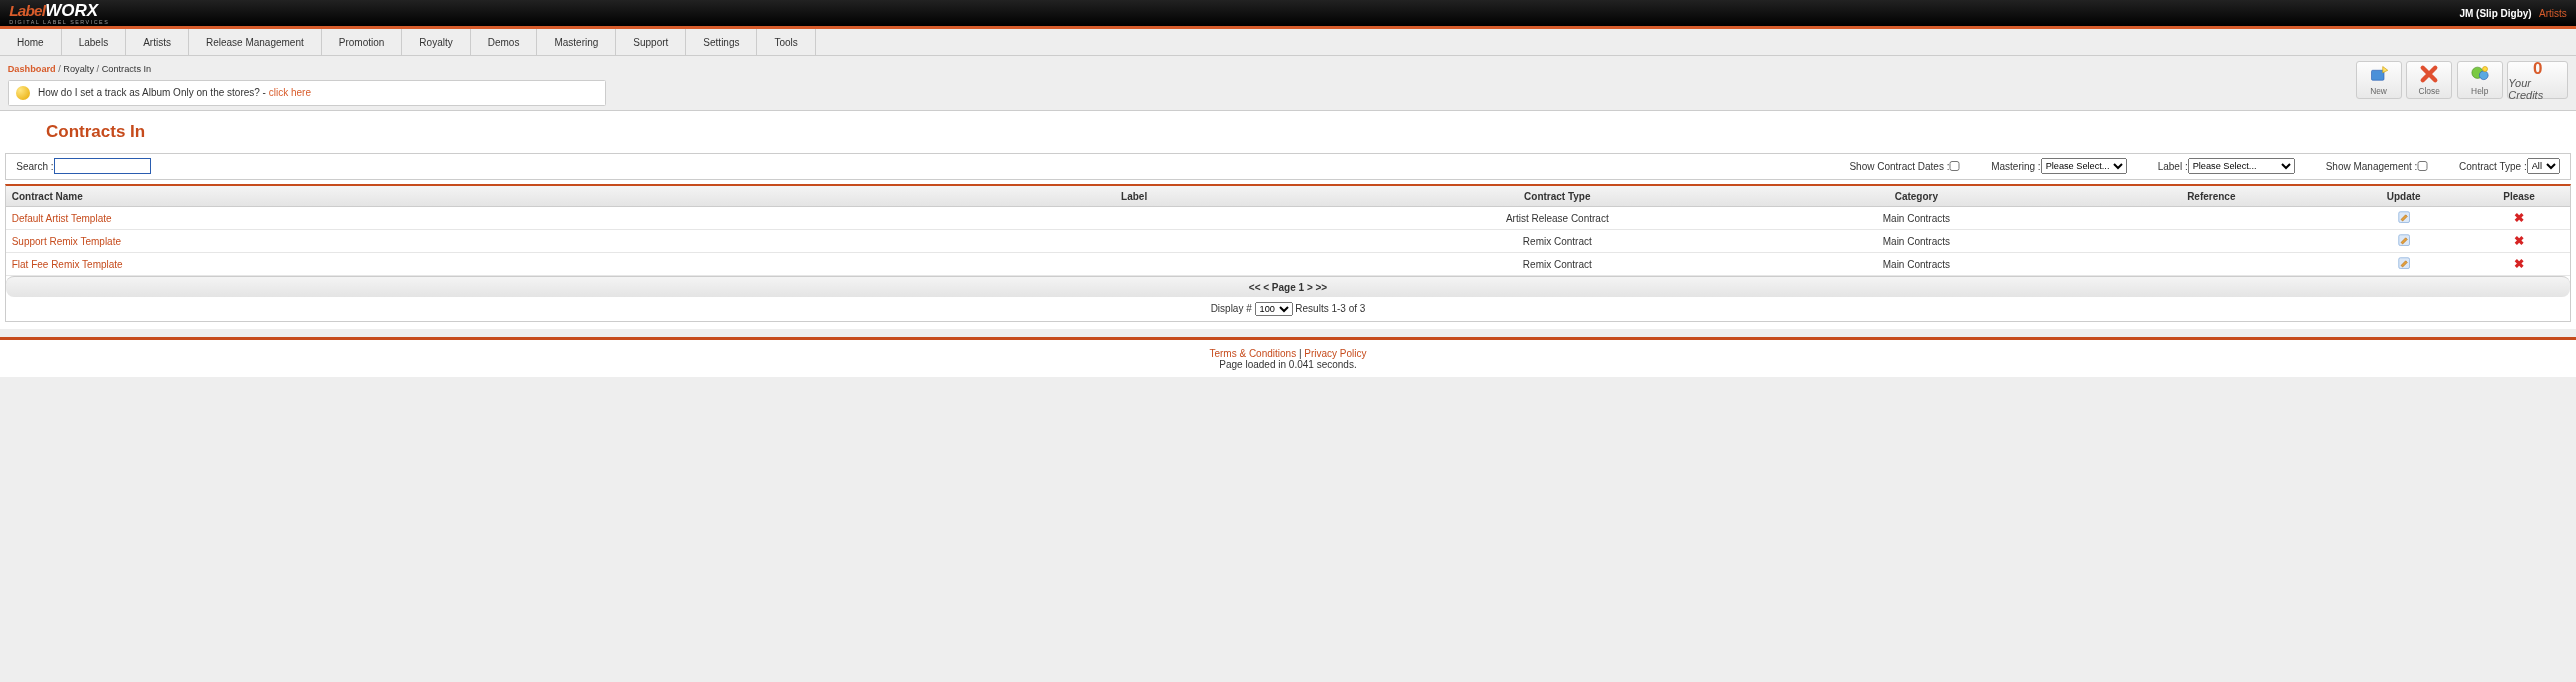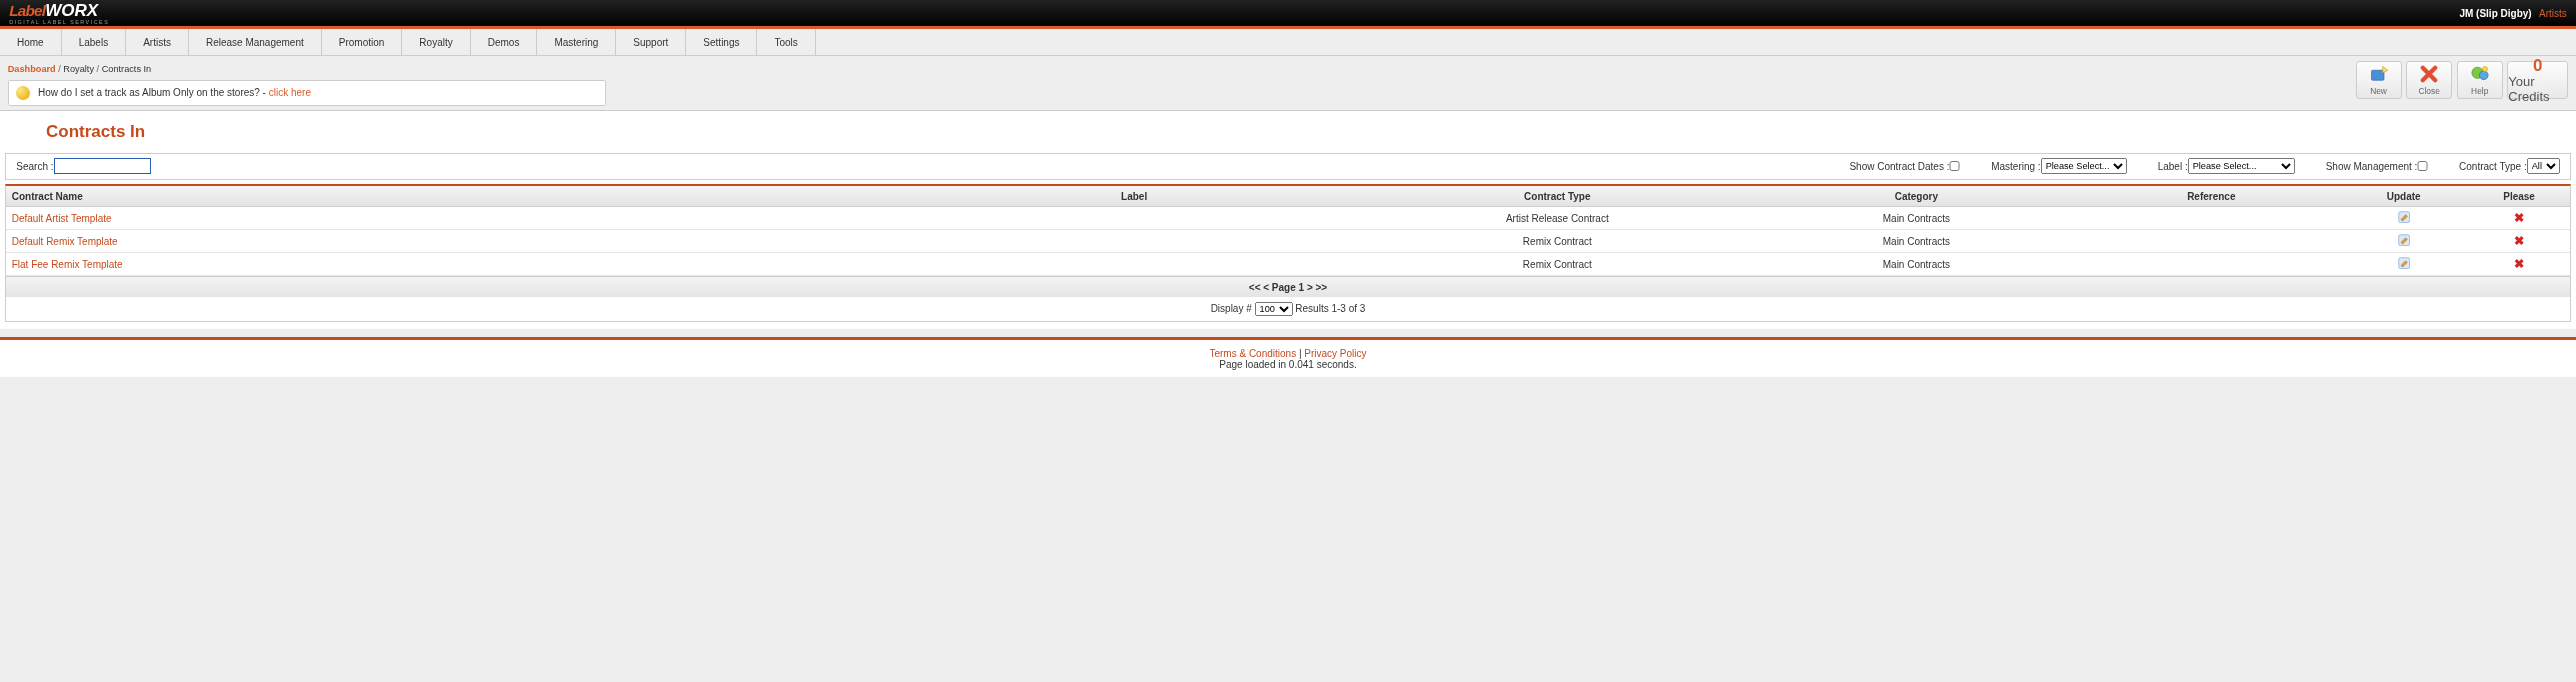--- a/index.html
+++ b/index.html
@@ -31,21 +31,21 @@
   .helpbox .bulb { width:14px; height:14px; border-radius:50%; background: radial-gradient(circle at 30% 30%, #ffe680, #e6a800); display:inline-block; }
   .helpbox .click-here { color:#d85c2b; cursor:pointer; }
 
   
   .toolbar { display:flex; gap:4.6px; }
   .toolbtn { background: linear-gradient(#fdfdfd,#e8e8e8); border:0.8px solid #ccc; border-radius:3.1px; width:46px; height:38px; display:flex; flex-direction:column; align-items:center; justify-content:center; cursor:pointer; }
   .toolbtn .icon { width:20px; height:20px; display:flex; align-items:center; justify-content:center; }
   .toolbtn .lbl { font-size:8.4px; color:#666; margin-top:1.5px; }
   .toolbtn.credits { width:61px; }
   .toolbtn.credits .num { color:#d85c2b; font-weight:bold; font-size:17px; line-height:1;}
-  .toolbtn.credits .lbl2 { font-size:13px; color:#555; }
+  .toolbtn.credits .lbl2 { font-size:11px; color:#555;font-style:italic; }
 
   
   .main { background:#fff; padding:0 0 7.7px 0; }
   .page-title { color:#c64b1c; font-size:17px; font-weight:bold; padding:10.7px 46px; }
 
   .filter-row { display:flex; align-items:center; gap:31px; padding:4.6px 10.7px; border:0.8px solid #ccc; margin:0 4.6px; background:#fff; font-size:10px;}
   .filter-group { display:flex; align-items:center; gap:0; }
   .filter-row input[type=text]{ border:1.5px solid #2a5db0; height:15.3px; width:97px; padding:0 3.1px; }
   .filter-row select { font-size:9.2px; height:16px; }
   .filter-row input[type=checkbox]{ width:10.7px; height:10.7px; }
@@ -56,21 +56,21 @@
   table { width:100%; border-collapse:collapse; }
   thead th { background: linear-gradient(#f4f4f4,#e4e4e4); font-weight:bold; font-size:10px; text-align:left; padding:4.6px 6.1px; border-bottom:0.8px solid #ccc;}
   thead th.center { text-align:center; }
   tbody td { padding:3.8px 6.1px; font-size:10px; border-bottom:0.8px solid #e6e6e6; background:#fff;}
   tbody td.center { text-align:center; }
   tbody td.link { color:#c64b1c; cursor:pointer; }
   .edit-icon { width:12.3px; height:12.3px; display:inline-block; cursor:pointer; }
   .edit-icon svg { width:12.3px; height:12.3px; }
   .del-icon { color:#d62424; font-weight:bold; font-size:12.3px; cursor:pointer; }
 
-  .pager { background: linear-gradient(#f4f4f4,#e4e4e4); text-align:center; font-weight:bold; padding:4.6px; border-top:0.8px solid #ccc; font-size:10px;}
+  .pager { background: linear-gradient(#f4f4f4,#e4e4e4); text-align:center; font-weight:bold; padding:4.6px; border-top:0.8px solid #ccc; font-size:10px;border-radius:8px;}
   .display-row { text-align:center; padding:4.6px; font-size:10px; background:#fff; }
   .display-row select { font-size:9.2px; }
 
   .bottom-divider { height:3.1px; background:#c64b1c; margin-top:7.7px; }
 
   .footer { text-align:center; padding:7.7px; font-size:10px; background:#fff;}
   .footer a { color:#c64b1c; text-decoration:none; cursor:pointer; }
 </style>
 </head>
 <body>
@@ -203,21 +203,21 @@
             <td class="center">Artist Release Contract</td>
             <td class="center">Main Contracts</td>
             <td class="center"></td>
             <td class="center"><span class="edit-icon"><svg viewBox="0 0 16 16">
                   <rect x="1" y="1" width="14" height="14" rx="2" fill="#dce8f7" stroke="#8ab0dd"></rect>
                   <path d="M4 11 L10 5 L12 7 L6 13 Z" fill="#e6a23c" stroke="#b8761f"></path>
                 </svg></span></td>
             <td class="center"><span class="del-icon">✖</span></td>
           </tr>
           <tr>
-            <td class="link">Default Remix Template</td>
+            <td class="link">Support Remix Template</td>
             <td class="center"></td>
             <td class="center">Remix Contract</td>
             <td class="center">Main Contracts</td>
             <td class="center"></td>
             <td class="center"><span class="edit-icon"><svg viewBox="0 0 16 16">
                   <rect x="1" y="1" width="14" height="14" rx="2" fill="#dce8f7" stroke="#8ab0dd"></rect>
                   <path d="M4 11 L10 5 L12 7 L6 13 Z" fill="#e6a23c" stroke="#b8761f"></path>
                 </svg></span></td>
             <td class="center"><span class="del-icon">✖</span></td>
           </tr>

